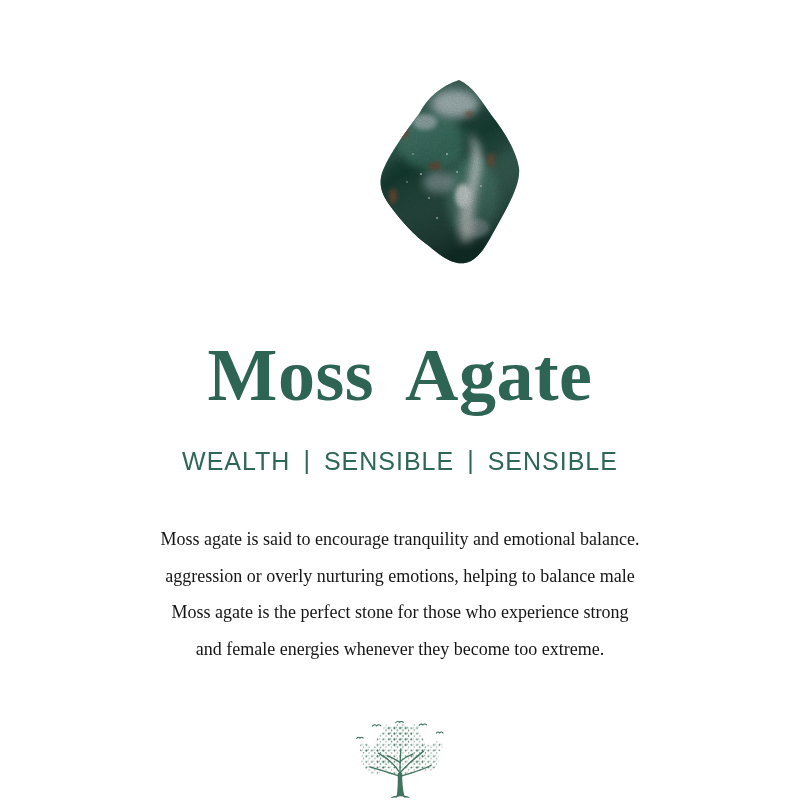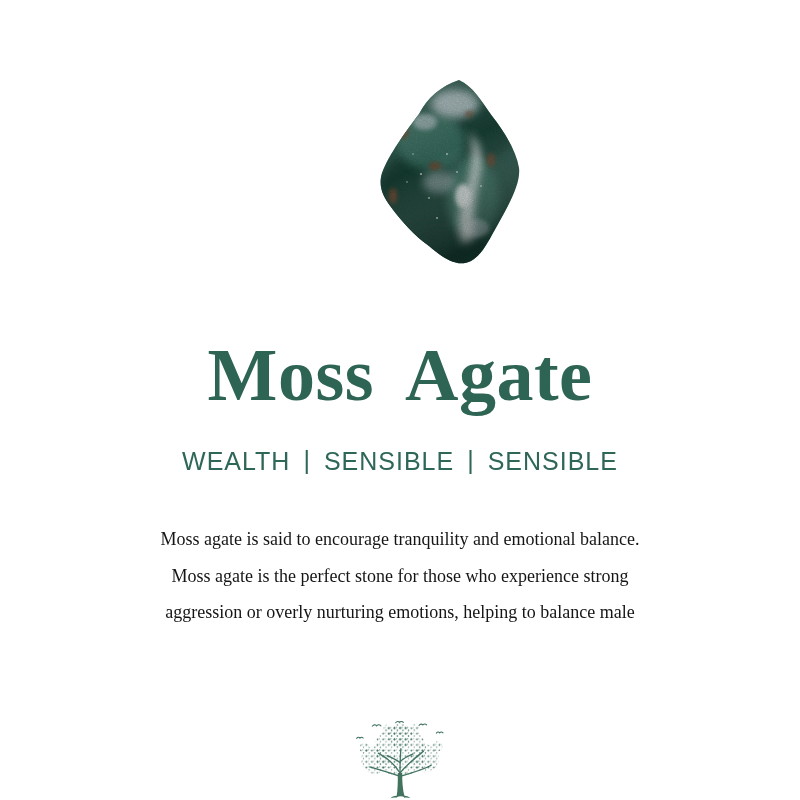--- a/index.html
+++ b/index.html
@@ -169,22 +169,23 @@
   </div>
 
   <h1 class="title">Moss Agate</h1>
 
   <div class="keywords">
     <span>WEALTH</span><span class="sep">|</span><span>SENSIBLE</span><span class="sep">|</span><span>SENSIBLE</span>
   </div>
 
   <div class="description">
     <div>Moss agate is said to encourage tranquility and emotional balance.</div>
+    <div>aggression or overly nurturing emotions, helping to balance male</div>
     <div>Moss agate is the perfect stone for those who experience strong</div>
-    <div>aggression or overly nurturing emotions, helping to balance male</div>
+    <div>and female energies whenever they become too extreme.</div>
   </div>
 
   <div class="logo">
     <svg viewBox="0 0 120 90" aria-hidden="true">
       <defs>
         <pattern id="leafDots" width="6.5" height="6.5" patternUnits="userSpaceOnUse">
           <circle cx="1.6" cy="1.7" r="1.05" style="fill:var(--logo-green)" opacity="0.95"></circle>
           <circle cx="4.9" cy="4.3" r="0.8" style="fill:var(--logo-green)" opacity="0.75"></circle>
           <rect x="3.4" y="0.4" width="1.1" height="1.1" style="fill:var(--logo-green)" opacity="0.6"></rect>
         </pattern>

